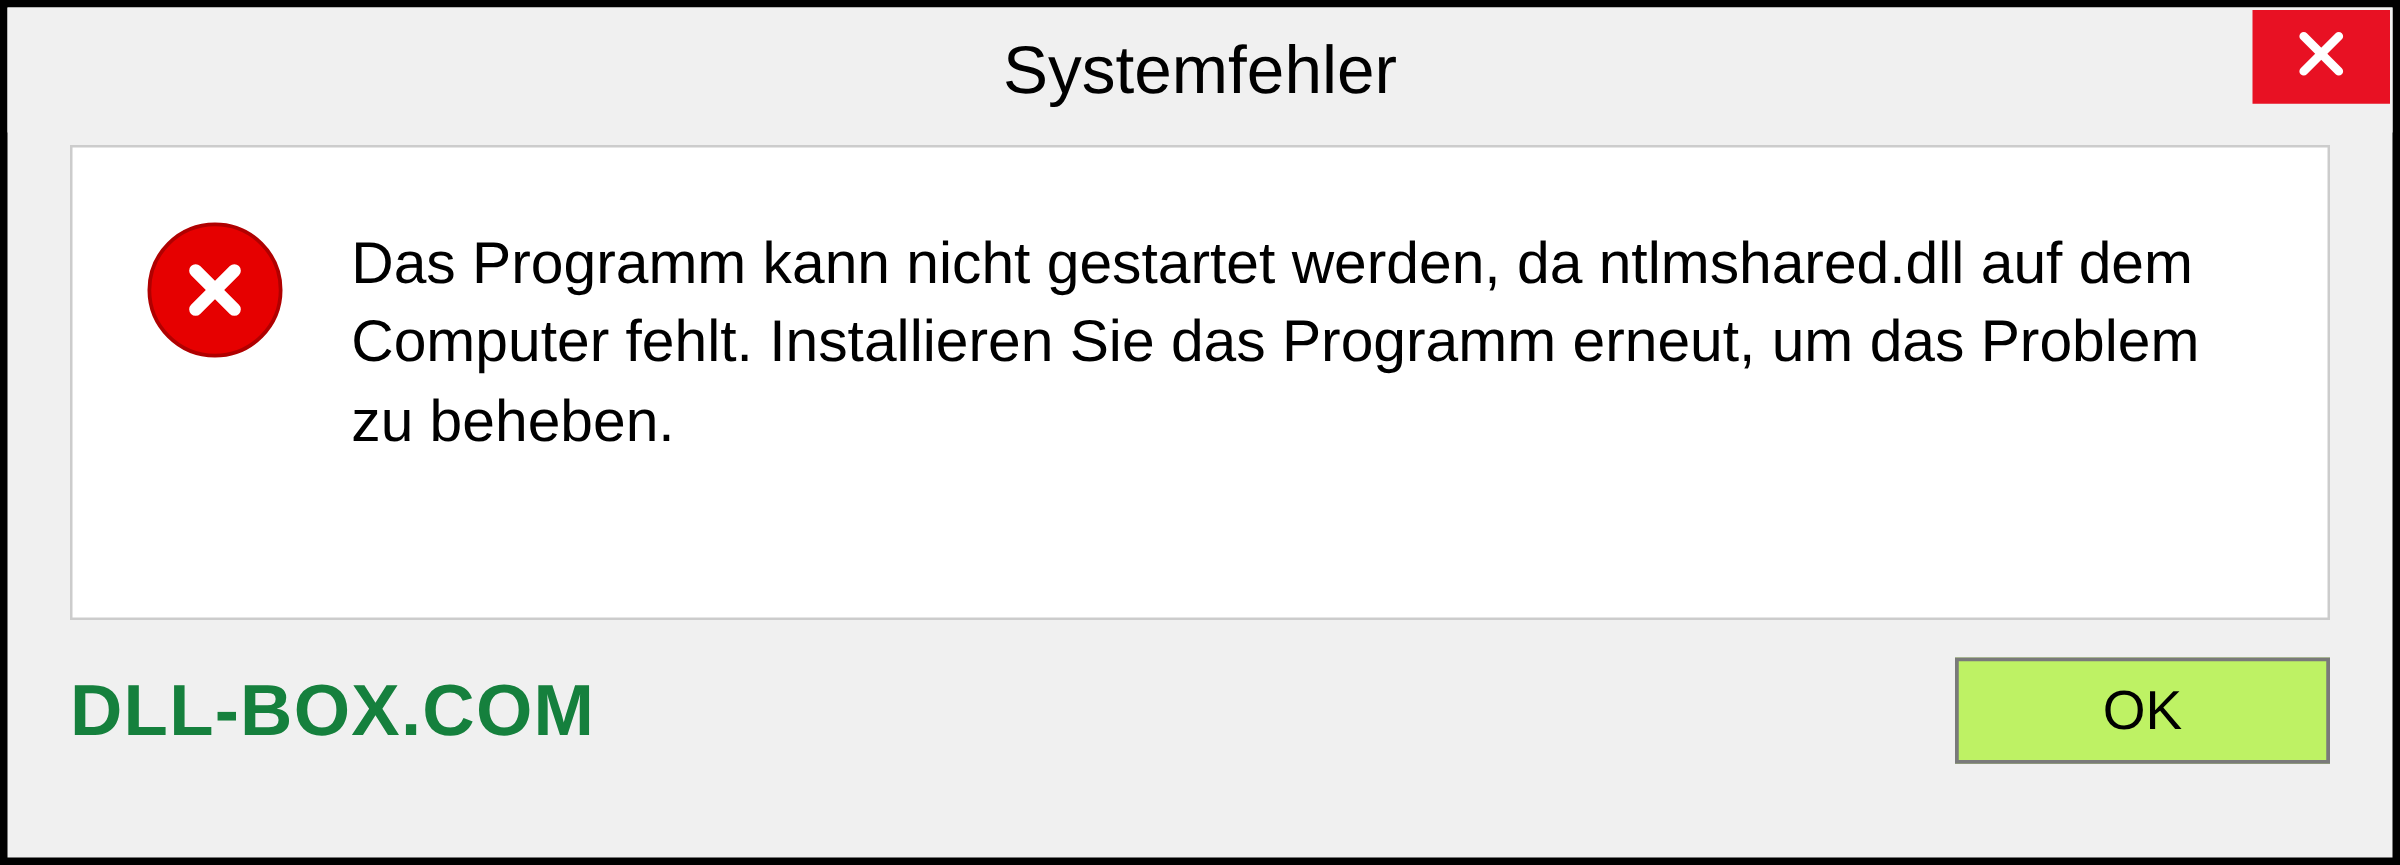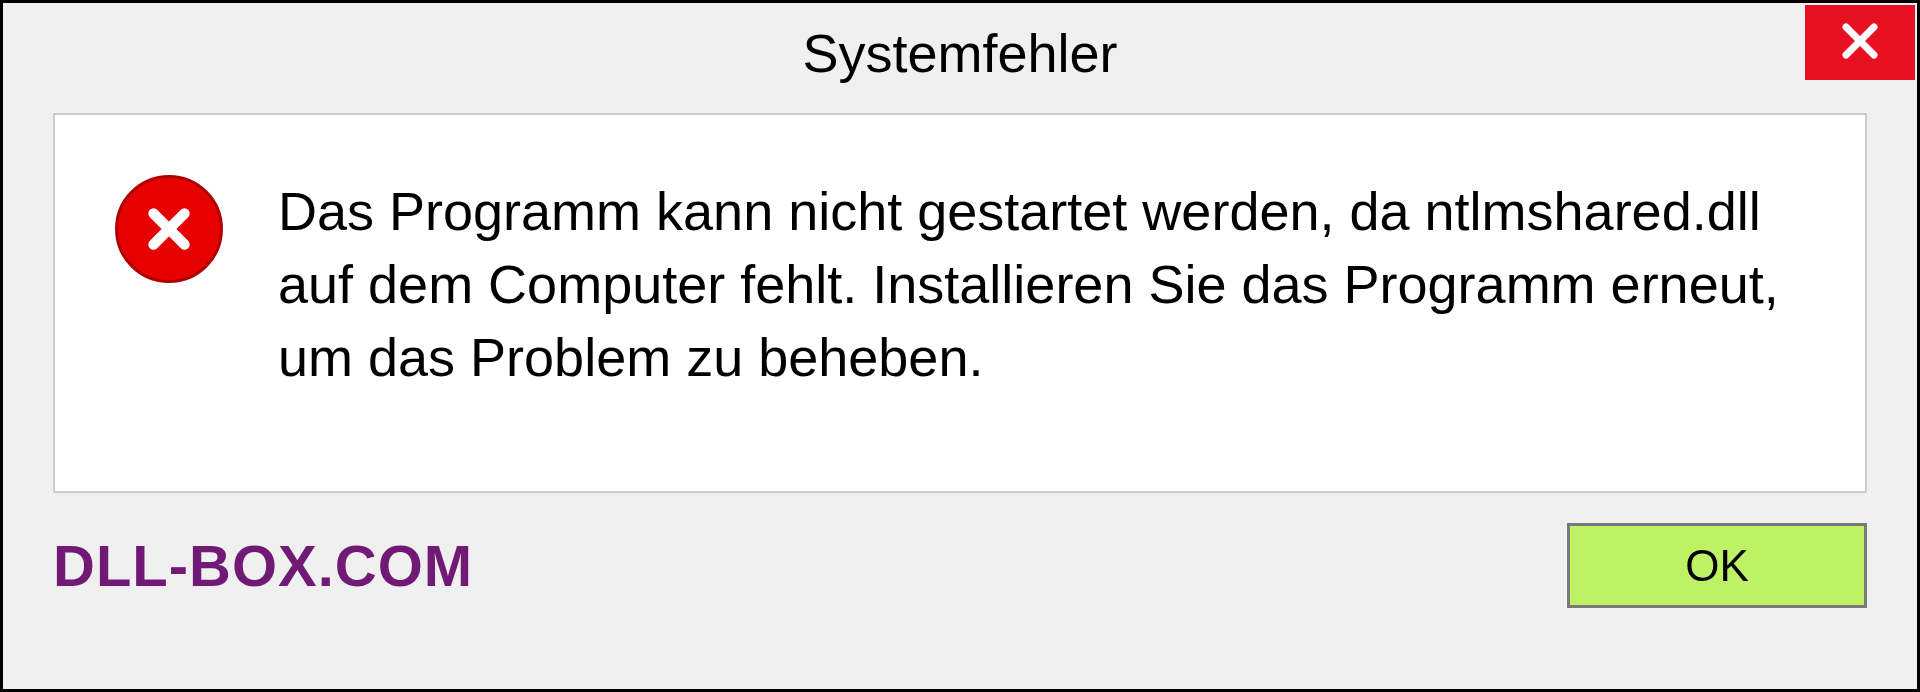--- a/index.html
+++ b/index.html
@@ -11,21 +11,21 @@
       font-family: -apple-system, BlinkMacSystemFont, "Segoe UI", Arial, sans-serif;
       background: #fff;
       width: 1920px;
       height: 692px;
       overflow: hidden;
     }
     .dialog {
       width: 100%;
       height: 100%;
       background: #f0f0f0;
-      border: 3px solid #000000;
+      border: 6px solid #000000;
       display: flex;
       flex-direction: column;
     }
     .titlebar {
       height: 100px;
       display: flex;
       align-items: center;
       justify-content: center;
       position: relative;
       background: #f0f0f0;
@@ -79,36 +79,36 @@
       display: flex;
       align-items: center;
       justify-content: center;
       border: 3px solid #b00000;
     }
     .error-icon-circle svg {
       width: 62px;
       height: 62px;
     }
     .message {
-      font-size: 54px;
+      font-size: 47px;
       line-height: 1.35;
       color: #000;
       font-weight: 400;
       padding-top: 0;
     }
     .footer {
       display: flex;
       align-items: center;
       justify-content: space-between;
       padding: 30px 50px 40px 50px;
     }
     .watermark {
       font-size: 58px;
       font-weight: 900;
-      color: #701a75;
+      color: #15803d;
       letter-spacing: 1px;
       font-family: Arial, sans-serif;
     }
     .ok-btn {
       width: 300px;
       height: 85px;
       background: #bef264;
       border: 3px solid #7a7a7a;
       font-size: 44px;
       color: #000;

